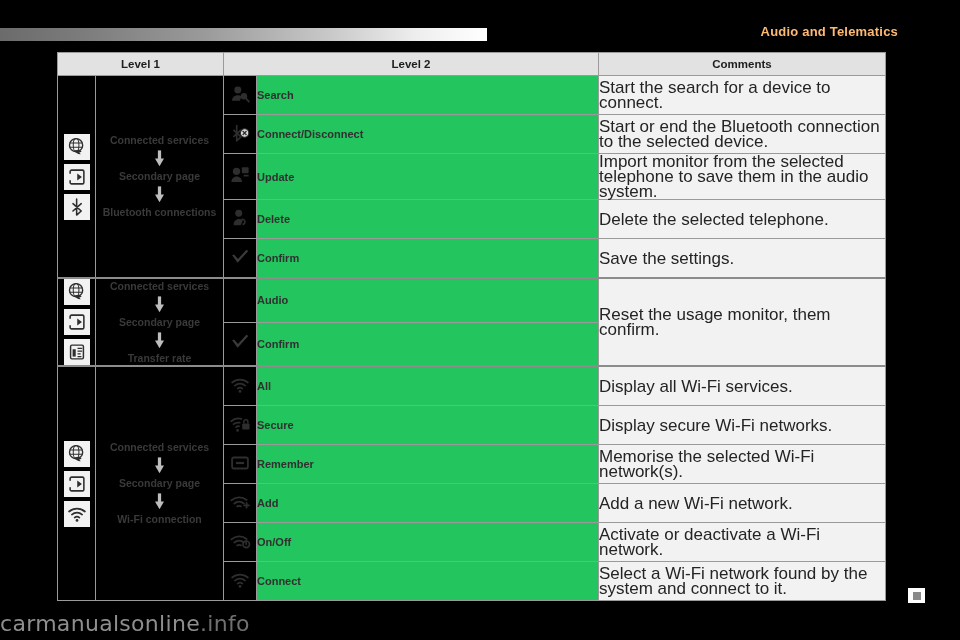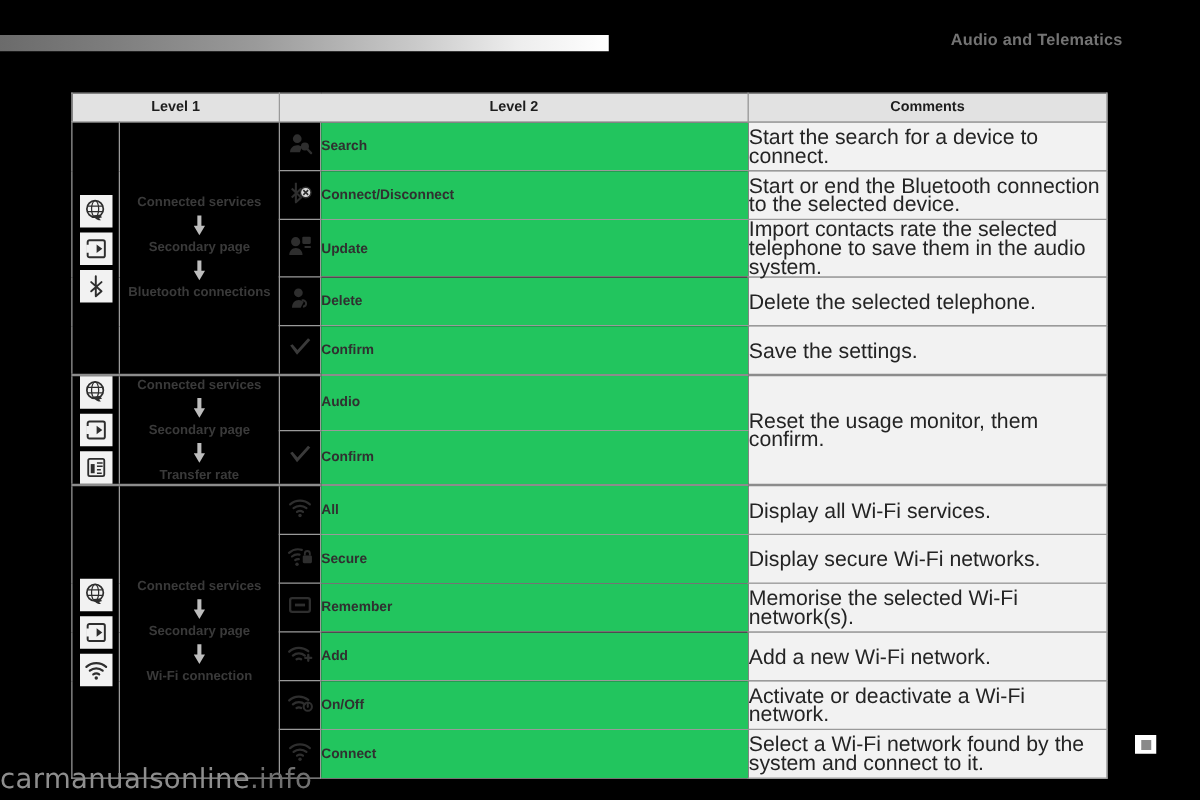--- a/index.html
+++ b/index.html
@@ -23,31 +23,31 @@
     width: 487px;
     height: 13px;
     background: linear-gradient(to right, #6b6b6b 0%, #7d7d7d 18%, #9a9a9a 42%, #c9c9c9 68%, #ededed 85%, #ffffff 100%);
   }
   .section-header {
     position: absolute;
     right: 62px;
     top: 24px;
     font-size: 13px;
     font-weight: bold;
-    color: #737373;
+    color: #fdba74;
     letter-spacing: .2px;
     white-space: nowrap;
     filter: blur(0.45px);
   }
 
   
   .table-wrap {
     position: absolute;
     left: 57px;
-    top: 74px;
+    top: 52px;
     width: 696px;
   }
   table.menu-table {
     border-collapse: collapse;
     table-layout: fixed;
     width: 828px;
     border: 1px solid #8c8c8c;
   }
   table.menu-table td,
   table.menu-table th {
@@ -282,21 +282,21 @@
         <tr>
           <td class="l2-icon"><span class="gl">
               <svg width="22" height="22" viewBox="0 0 24 24" fill="none">
                 <circle cx="8.2" cy="8" r="4" fill="#2e2e2e"></circle>
                 <path d="M2.6 19.6c0-3.6 2.6-6.1 5.8-6.1s5.8 2.5 5.8 6.1z" fill="#2e2e2e"></path>
                 <rect x="14" y="3.6" width="7.4" height="6.4" rx="1" fill="#2e2e2e"></rect>
                 <path d="M16 11.8h5.4v1.8H16z" fill="#2e2e2e"></path>
               </svg>
             </span></td>
           <td class="l2-label">Update</td>
-          <td class="comment">Import contacts rate the selected telephone to save them in the audio system.</td>
+          <td class="comment">Import monitor from the selected telephone to save them in the audio system.</td>
         </tr>
         <tr>
           <td class="l2-icon"><span class="gl">
               <svg width="22" height="22" viewBox="0 0 24 24" fill="none">
                 <circle cx="10.6" cy="6.8" r="3.8" fill="#2e2e2e"></circle>
                 <path d="M5 19.8c0-3.9 2.6-6.6 5.9-6.6 1.7 0 3.2.7 4.2 1.9l-2.5 4.7z" fill="#2e2e2e"></path>
                 <path d="M13.6 13.6c1.8-.6 3.4.4 3.7 2 .3 1.8-.9 3.2-2.7 3.4" stroke="#2e2e2e" stroke-width="1.8" fill="none"></path>
               </svg>
             </span></td>
           <td class="l2-label">Delete</td>

